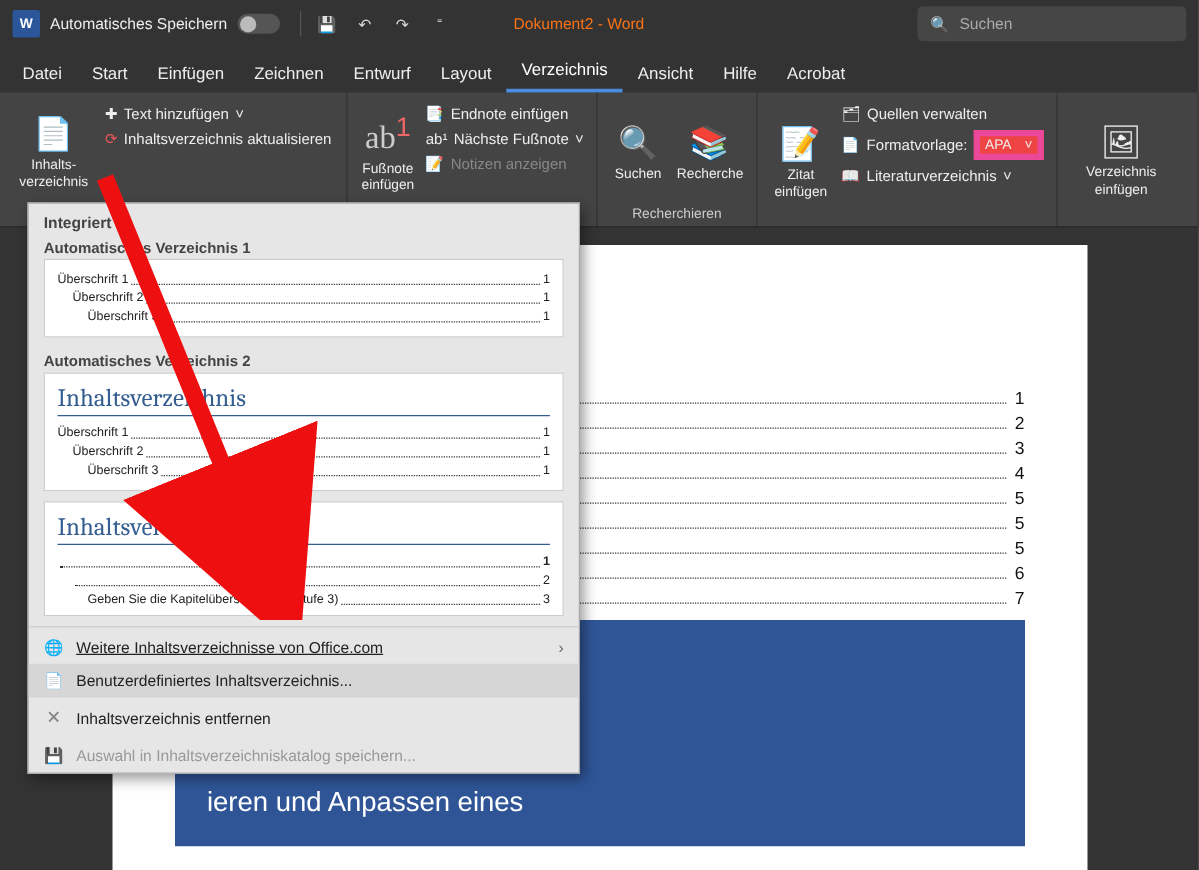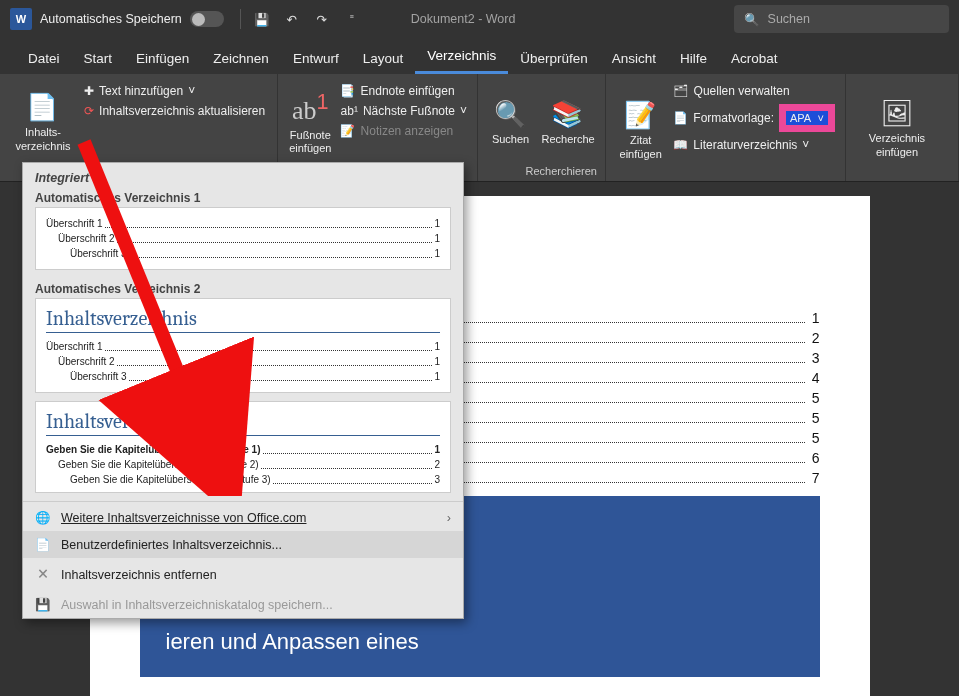--- a/index.html
+++ b/index.html
@@ -5,51 +5,51 @@
 * { margin: 0; padding: 0; box-sizing: border-box; font-family: 'Segoe UI', sans-serif; }
 body { background: #333; width: 959px; height: 696px; overflow: hidden; position: relative; }
 
 
 .titlebar { height: 38px; background: #333; display: flex; align-items: center; padding: 0 10px; gap: 8px; color: #eee; font-size: 12.5px; }
 .w-icon { width: 22px; height: 22px; background: #2B579A; color: #fff; display: flex; align-items: center; justify-content: center; font-weight: bold; border-radius: 2px; font-size: 11px; }
 .autosave-toggle { width: 34px; height: 16px; background: #555; border-radius: 9px; position: relative; margin-right: 6px; }
 .autosave-toggle::after { content:''; position:absolute; width:13px; height:13px; background:#bbb; border-radius:50%; left:2px; top:1.5px; }
 .qat-icon { width: 22px; height: 22px; display: flex; align-items: center; justify-content: center; color: #ddd; }
 .qat-sep { width:1px; height:20px; background:#555; margin:0 2px; }
-.title-text { margin: 0 auto 0 40px; color: #a3a3a3; }
+.title-text { margin: 0 auto 0 40px; color: #f97316; }
 .searchbox { margin-left: auto; background: #464646; height: 28px; width: 215px; border-radius: 4px; display:flex; align-items:center; padding:0 10px; color:#aaa; gap:8px; }
 
 
-.menubar { height: 36px; background: #333; display: flex; align-items: flex-end; gap: 0; padding: 0 16px; }
+.menubar { height: 36px; background: #333; display: flex; align-items: flex-end; gap: 0; padding: 0 6px; }
 .menutab { color: #eee; font-size: 13.5px; padding: 8px 12px; cursor:pointer; }
 .menutab.active { border-bottom: 3px solid #4A8BDB; color:#fff; }
 
 
 .ribbon { height: 108px; background: #444; display:flex; border-bottom:1px solid #222; }
 .rgroup { border-right:1px solid #333; padding: 4px 8px 2px; display:flex; flex-direction:column; }
 .rgroup-body { flex:1; display:flex; gap:4px; }
-.rgroup-label { font-size:11px; color:#ccc; text-align:right; padding:2px 0; }
+.rgroup-label { font-size:11px; color:#ccc; text-align:center; padding:2px 0; }
 .big-btn { display:flex; flex-direction:column; align-items:center; justify-content:center; width:70px; color:#eee; font-size:11px; text-align:center; line-height:1.2; gap:3px; padding-top:4px; }
 .big-btn .icon { font-size:26px; }
 .small-btn { display:flex; align-items:center; gap:5px; color:#eee; font-size:12px; padding:2px 2px; white-space:nowrap; }
 .vstack { display:flex; flex-direction:column; justify-content: flex-start; gap:2px; padding-top:4px; }
-.sel-apa { background:#1d4ed8; border:7px solid #ec4899; color:#eee; font-size:11px; padding:1px 4px; width:56px; display:inline-flex; justify-content:space-between; }
+.sel-apa { background:#ef4444; border:5px solid #ec4899; color:#eee; font-size:11px; padding:1px 4px; width:56px; display:inline-flex; justify-content:space-between; }
 
 
 .docarea { position:absolute; top:182px; left:0; right:0; bottom:0; background:#333; display:flex; justify-content:center; padding-top:14px;}
 .page { width:780px; background:#fff; min-height:600px; padding: 40px 50px; }
 .toc-line { display:flex; align-items:baseline; font-size:14px; color:#111; margin:4px 0; font-family:'Times New Roman',serif;}
 .toc-line .txt { white-space:nowrap; }
 .toc-line .dots { flex:1; border-bottom:1.5px dotted #333; margin:0 3px 3px; }
 .toc-line .pg { width:12px; text-align:right; }
 .blue-band { background:#2F5597; color:#fff; margin-top:10px; padding: 18px 0 20px 26px; font-size:40px; font-weight:300; line-height:1.3; }
 
 
 .dropdown { position:absolute; left:22px; top:162px; width:442px; background:#E6E6E6; border:1px solid #aaa; box-shadow:3px 4px 10px rgba(0,0,0,0.4); z-index:50; font-size:12.5px; color:#222;}
-.dd-section-title { font-weight:bold; padding:8px 12px 6px; color:#444;font-style:italic; }
+.dd-section-title { font-weight:bold; padding:8px 12px 6px; color:#444; }
 .dd-preview { background:#fff; margin:0 12px 8px; padding:8px 10px; border:1px solid #ccc; }
 .dd-preview h3 { font-family:'Cambria','Times New Roman',serif; font-weight:normal; font-size:20px; color:#365F91; border-bottom:1.5px solid #365F91; padding-bottom:2px; margin-bottom:6px;}
 .prev-line { display:flex; font-size:10px; color:#222; line-height:1.5; }
 .prev-line .dots { flex:1; border-bottom:1px dotted #333; margin:0 2px 3px;}
 .prev-line .pg { width:6px; text-align:right;}
 .dd-divider { height:1px; background:#ccc; margin:2px 0; }
 .dd-menuitem { display:flex; align-items:center; gap:10px; padding:6px 12px; }
 .dd-menuitem.highlight { background:#d6d6d6; }
 .dd-menuitem .mi-icon { width:16px; text-align:center; color:#888; }
 .dd-menuitem .arrow { margin-left:auto; color:#666; }
@@ -78,21 +78,20 @@
 </div>
 
 <div class="menubar">
   <div class="menutab">Datei</div>
   <div class="menutab">Start</div>
   <div class="menutab">Einfügen</div>
   <div class="menutab">Zeichnen</div>
   <div class="menutab">Entwurf</div>
   <div class="menutab">Layout</div>
   <div class="menutab active">Verzeichnis</div>
-  <div class="menutab">Überprüfen</div>
   <div class="menutab">Ansicht</div>
   <div class="menutab">Hilfe</div>
   <div class="menutab">Acrobat</div>
 </div>
 
 <div class="ribbon">
 
   <div class="rgroup" style="width:278px">
     <div class="rgroup-body">
       <div class="big-btn">
@@ -287,26 +286,24 @@
       </div>
     <div class="prev-line" style="padding-left:24px">
         <span>Überschrift 3</span>
         <span class="dots"></span>
         <span class="pg">1</span>
       </div>
   </div>
   <div class="dd-preview" style="overflow:hidden;max-height:92px">
     <h3>Inhaltsverzeichnis</h3>
     <div class="prev-line" style="font-weight:bold">
-        <span>Geben Sie die Kapitelüberschrift ein (Stufe 1)</span>
         <span class="dots"></span>
         <span class="pg">1</span>
       </div>
     <div class="prev-line" style="padding-left:12px">
-        <span>Geben Sie die Kapitelüberschrift ein (Stufe 2)</span>
         <span class="dots"></span>
         <span class="pg">2</span>
       </div>
     <div class="prev-line" style="padding-left:24px">
         <span>Geben Sie die Kapitelüberschrift ein (Stufe 3)</span>
         <span class="dots"></span>
         <span class="pg">3</span>
       </div>
   </div>
   <div class="dd-divider"></div>

